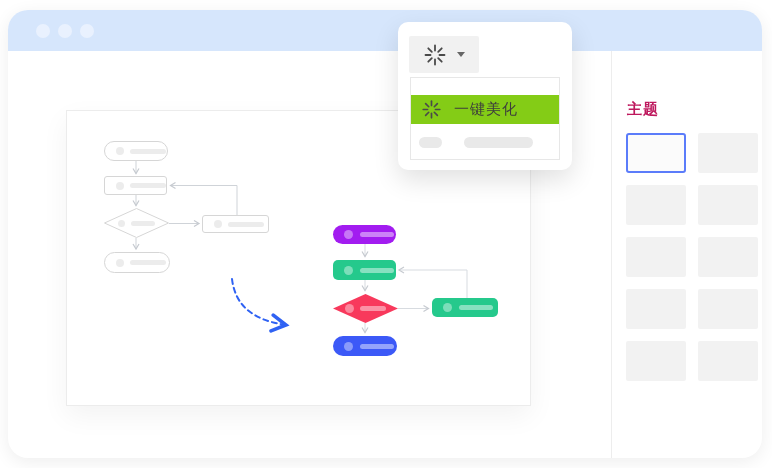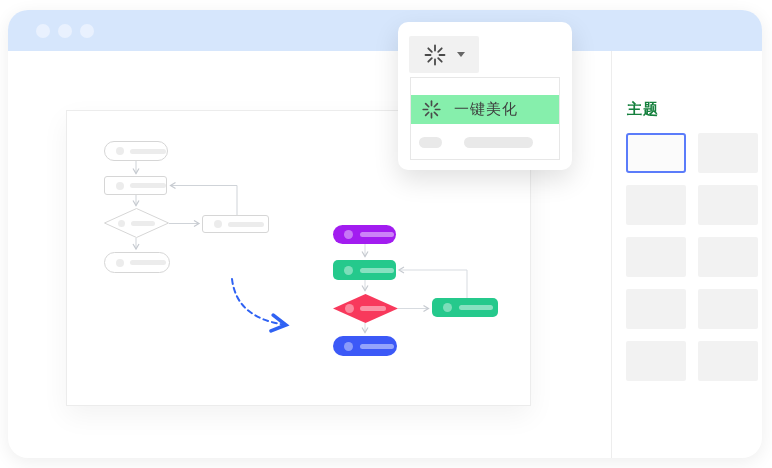--- a/index.html
+++ b/index.html
@@ -70,31 +70,31 @@
     cursor:pointer;
   }
   .caret { width:0; height:0; border-left:4px solid transparent; border-right:4px solid transparent; border-top:5px solid #666; }
 
   .menu {
     position:absolute; left:12px; top:55px; width:150px; height:83px;
     background:#ffffff; border:1px solid #e7e7e7;
   }
   .menu-item {
     position:absolute; left:0; top:17px; width:148px; height:29px;
-    background:#86efac; display:flex; align-items:center; cursor:pointer;
+    background:#84cc16; display:flex; align-items:center; cursor:pointer;
   }
   .menu-item .mi-icon { margin-left:10px; }
   .menu-item .mi-label { margin-left:12px; font-size:15px; color:#3d3d3d; letter-spacing:1px; }
   .menu-ph { position:absolute; top:59px; height:11px; background:#e9e9e9; border-radius:6px; }
   .menu-ph.small { left:8px; width:23px; }
   .menu-ph.long  { left:53px; width:69px; }
 
   
   .divider { position:absolute; left:603px; top:41px; width:1px; height:407px; background:#ededed; }
-  .theme-title { position:absolute; left:619px; top:90px; font-size:15px; font-weight:700; color:#15803d; letter-spacing:1px; }
+  .theme-title { position:absolute; left:619px; top:90px; font-size:15px; font-weight:700; color:#be185d; letter-spacing:1px; }
   .theme-grid {
     position:absolute; left:618px; top:123px;
     display:grid; grid-template-columns:60px 60px; grid-auto-rows:40px; gap:12px;
   }
   .thumb { width:60px; height:40px; background:#f2f2f2; border-radius:2px; cursor:pointer; }
   .thumb.selected { background:#fbfbfb; border:2.5px solid #5b7cfa; border-radius:3px; }
 
   .icon-burst { display:block; }
 </style>
 </head>

